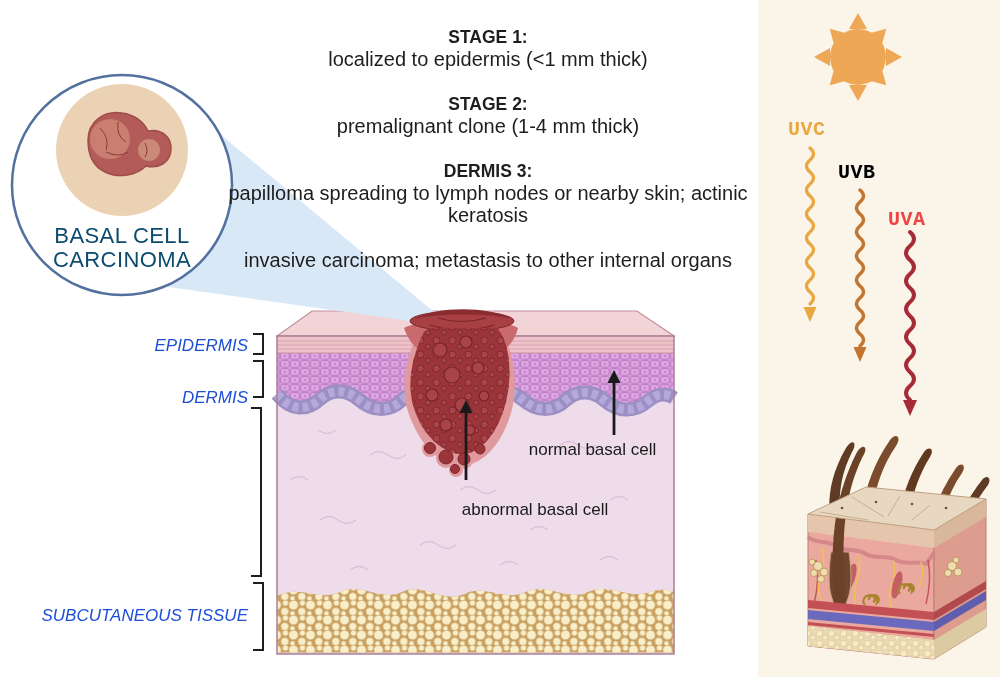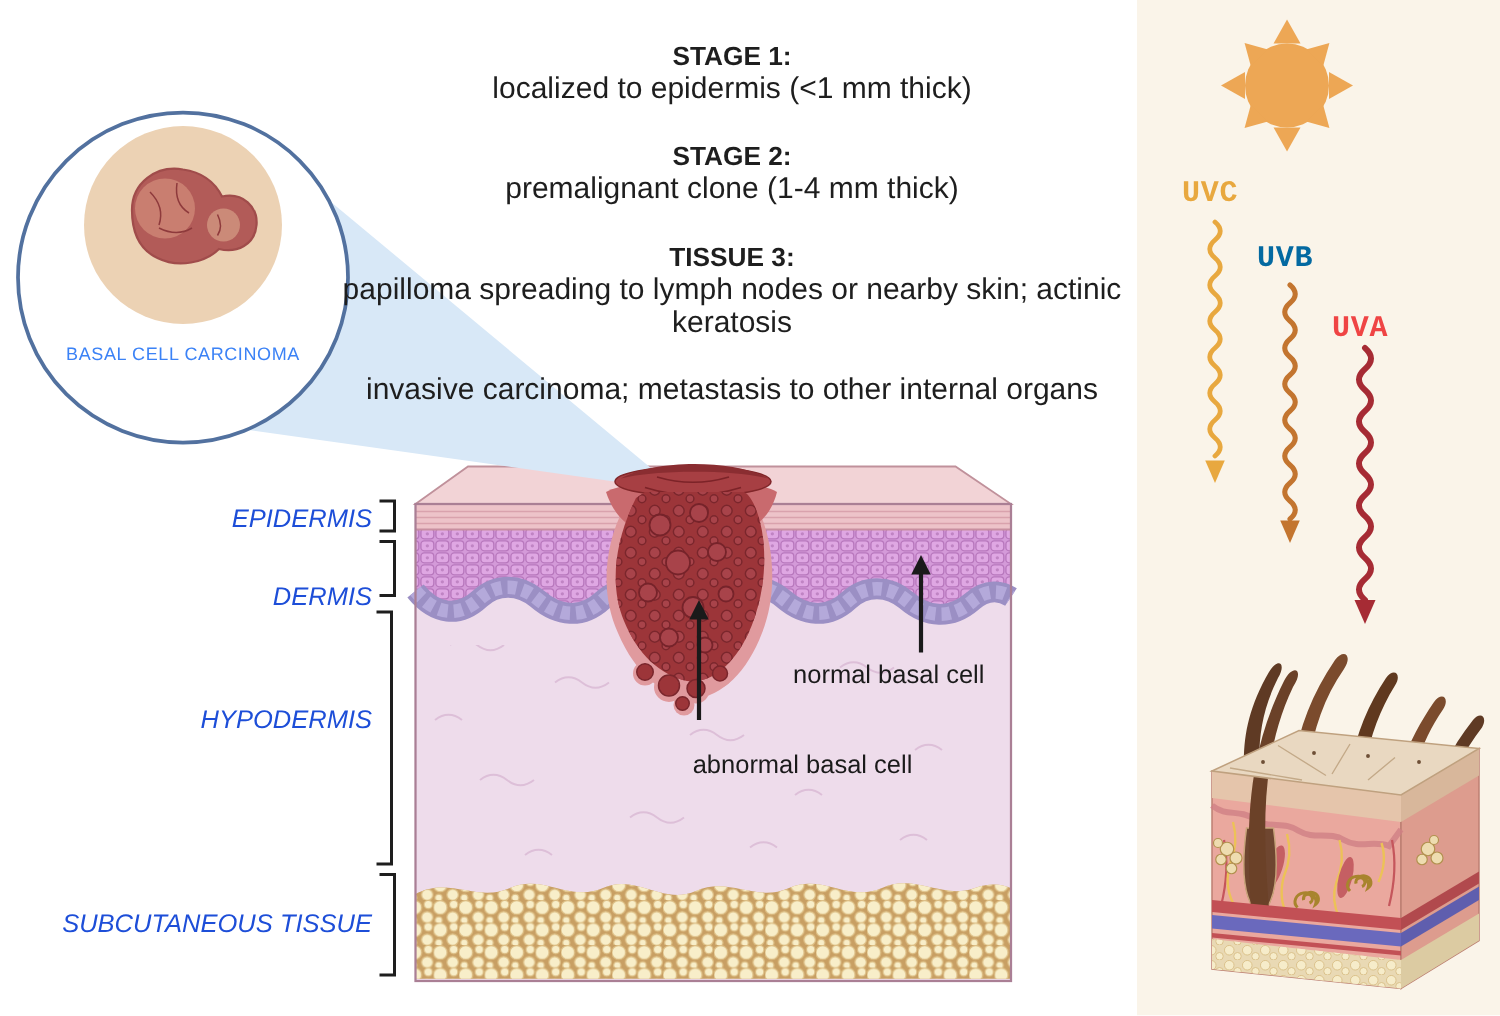--- a/index.html
+++ b/index.html
@@ -3,22 +3,22 @@
 <meta charset="utf-8">
 <style>
   html,body{margin:0;padding:0;}
   body{font-family:"Liberation Sans",sans-serif;background:#ffffff;}
   .canvas{position:relative;width:1000px;height:677px;background:#ffffff;overflow:hidden;}
   .abs{position:absolute;}
   .stages{left:205px;top:26px;width:566px;text-align:center;color:#1e1e1e;}
   .stage{margin-bottom:23px;}
   .stage-heading{font-size:17.5px;font-weight:bold;line-height:22px;}
   .stage-body{font-size:20px;line-height:22px;}
-  .inset-label{left:42px;top:224px;width:160px;text-align:center;font-size:12px;
-    font-weight:500;letter-spacing:.4px;line-height:24px;color:#3b82f6;}
+  .inset-label{left:42px;top:224px;width:160px;text-align:center;font-size:22px;
+    font-weight:500;letter-spacing:.4px;line-height:24px;color:#0c4a6e;}
   .layer-label{left:0;width:248px;text-align:right;font-style:italic;font-size:17px;
     font-weight:500;color:#1d4ed8;}
   .cell-label{font-size:17px;color:#1a1a1a;text-align:center;}
   .uv-label{font-size:20px;font-weight:600;letter-spacing:.5px;font-family:Liberation Mono, monospace;}
   svg{display:block;}
 </style>
 </head>
 <body>
 
 <div class="canvas">
@@ -229,35 +229,34 @@
   <div class="abs stages">
     <div class="stage">
       <div class="stage-heading">STAGE 1:</div>
       <div class="stage-body">localized to epidermis (&lt;1 mm thick)</div>
     </div>
     <div class="stage">
       <div class="stage-heading">STAGE 2:</div>
       <div class="stage-body">premalignant clone (1-4 mm thick)</div>
     </div>
     <div class="stage">
-      <div class="stage-heading">TISSUE 3:</div>
+      <div class="stage-heading">DERMIS 3:</div>
       <div class="stage-body">papilloma spreading to lymph nodes or nearby skin; actinic keratosis</div>
     </div>
     <div class="stage">
       <div class="stage-body">invasive carcinoma; metastasis to other internal organs</div>
     </div>
   </div>
 
   <div class="abs inset-label">BASAL CELL CARCINOMA</div>
 
   <div class="abs layer-label" style="top:336px">EPIDERMIS</div>
   <div class="abs layer-label" style="top:388px">DERMIS</div>
-  <div class="abs layer-label" style="top:470px">HYPODERMIS</div>
   <div class="abs layer-label" style="top:606px">SUBCUTANEOUS TISSUE</div>
 
   <div class="abs cell-label" style="left:440px;top:500px;width:190px">abnormal basal cell</div>
   <div class="abs cell-label" style="left:505px;top:440px;width:175px">normal basal cell</div>
 
   <div class="abs uv-label" style="left:788px;top:118px;color:#e8a83f">UVC</div>
-  <div class="abs uv-label" style="left:838px;top:161px;color:#0369a1">UVB</div>
+  <div class="abs uv-label" style="left:838px;top:161px;color:#000000">UVB</div>
   <div class="abs uv-label" style="left:888px;top:208px;color:#ef4444">UVA</div>
 
 </div>
 
 </body></html>

